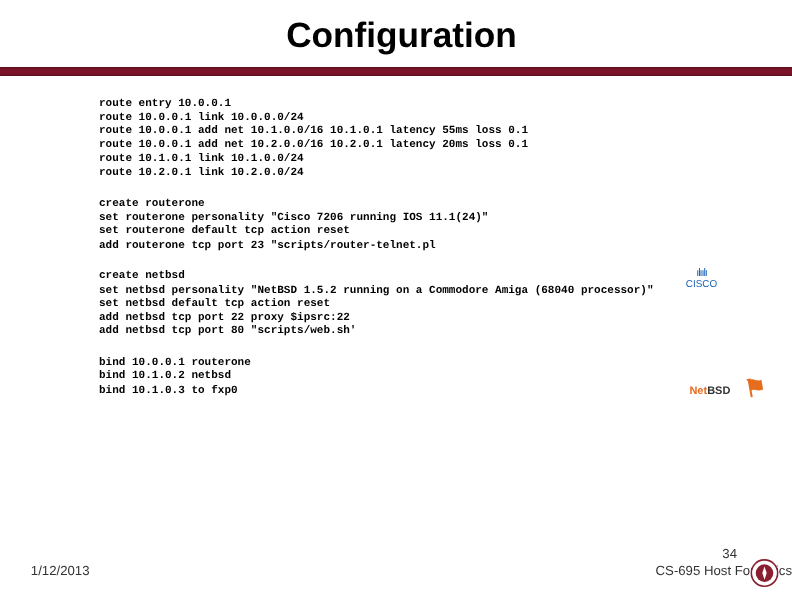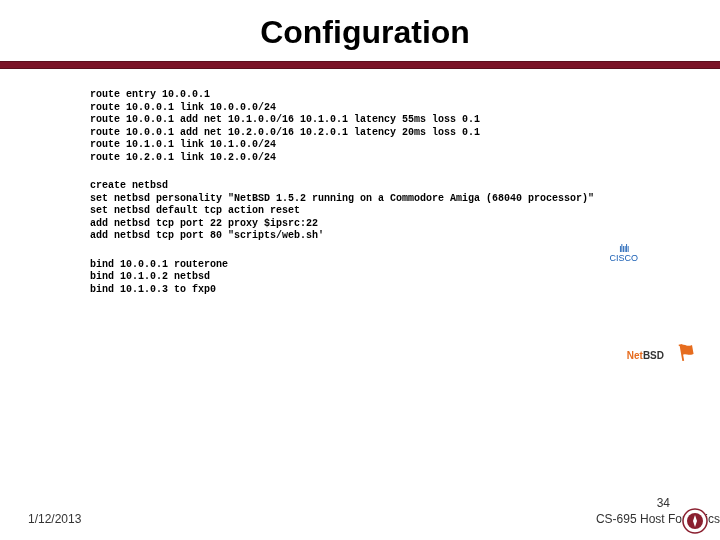--- a/index.html
+++ b/index.html
@@ -67,21 +67,21 @@
   }
   .logo-badge {
     position: absolute;
     right: 12px;
     bottom: 6px;
     width: 26px;
     height: 26px;
   }
   .cisco-logo {
     position: absolute;
-    right: 82px;
+    right: 68px;
     top: 244px;
     font-size: 9px;
     color: #1a5fb4;
     text-align: center;
     line-height: 1;
   }
   .cisco-bars {
     letter-spacing: -1px;
     color: #1a5fb4;
     font-size: 10px;
@@ -115,20 +115,24 @@
 <div class="title">Configuration</div>
 <div class="rule"></div>
 
 <div class="body-area">
   <div class="block">route entry 10.0.0.1
 route 10.0.0.1 link 10.0.0.0/24
 route 10.0.0.1 add net 10.1.0.0/16 10.1.0.1 latency 55ms loss 0.1
 route 10.0.0.1 add net 10.2.0.0/16 10.2.0.1 latency 20ms loss 0.1
 route 10.1.0.1 link 10.1.0.0/24
 route 10.2.0.1 link 10.2.0.0/24</div>
+  <div class="block">create routerone
+set routerone personality "Cisco 7206 running IOS 11.1(24)"
+set routerone default tcp action reset
+add routerone tcp port 23 "scripts/router-telnet.pl</div>
   <div class="block">create netbsd
 set netbsd personality "NetBSD 1.5.2 running on a Commodore Amiga (68040 processor)"
 set netbsd default tcp action reset
 add netbsd tcp port 22 proxy $ipsrc:22
 add netbsd tcp port 80 "scripts/web.sh'</div>
   <div class="block">bind 10.0.0.1 routerone
 bind 10.1.0.2 netbsd
 bind 10.1.0.3 to fxp0</div>
 </div>
 

